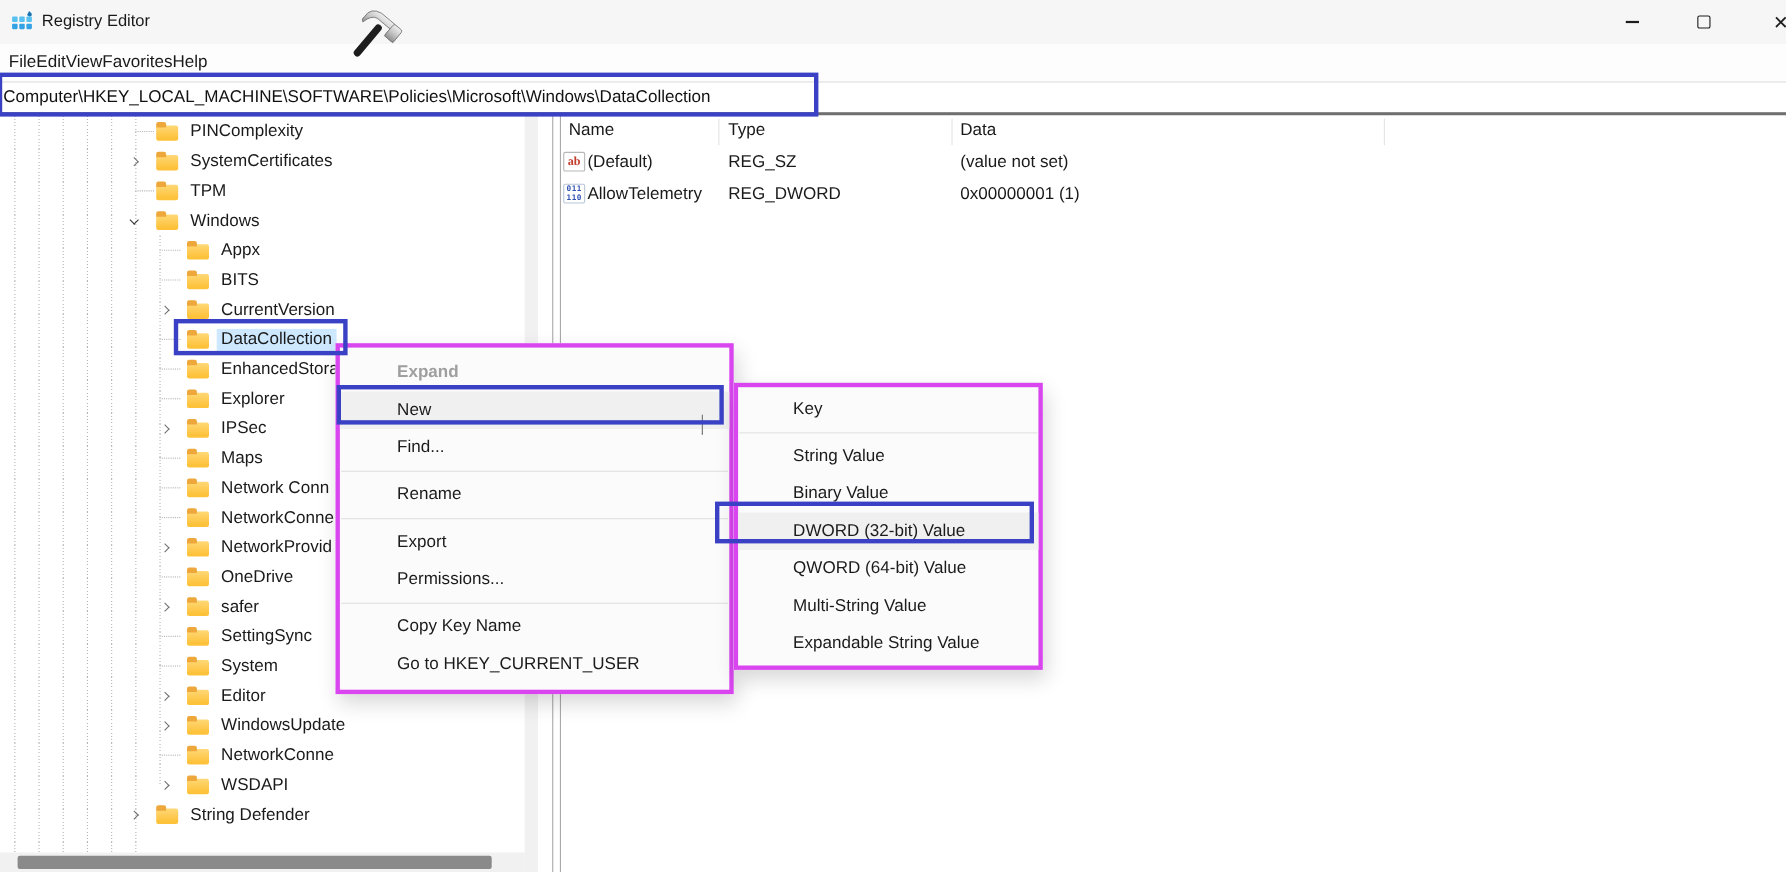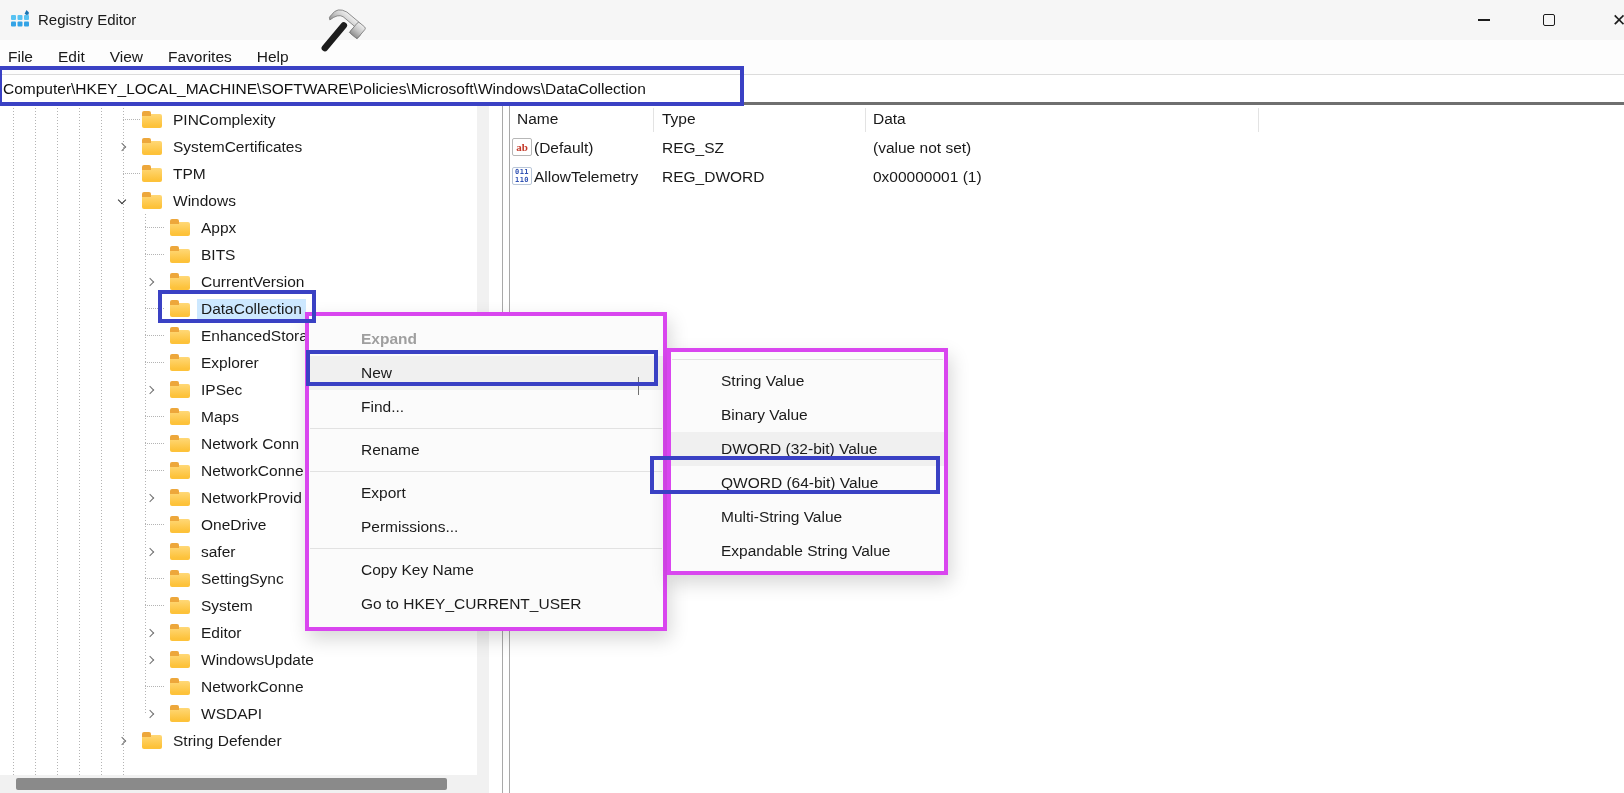--- a/index.html
+++ b/index.html
@@ -22,21 +22,21 @@
   .titlebar{position:absolute;left:0;top:0;right:0;height:40px;background:#f6f6f6;}
   .app-icon{position:absolute;left:10px;top:10px;width:21px;height:21px;}
   .title-text{position:absolute;left:38px;top:0;height:40px;line-height:40px;font-size:15px;color:#191919;}
   .win-btn{position:absolute;top:0;width:46px;height:40px;display:flex;align-items:center;justify-content:center;}
   .btn-min{left:1461px;} .btn-max{left:1526px;} .btn-close{left:1596px;width:46px;}
   .min-glyph{width:12px;height:1.6px;background:#1c1c1c;}
   .max-glyph{width:12px;height:12px;border:1.4px solid #1c1c1c;border-radius:2px;}
   .close-glyph{font-size:17px;color:#1c1c1c;line-height:1;}
 
   
-  .menubar{position:absolute;left:0;top:40px;right:0;height:34px;background:#fdfdfd;display:flex;align-items:center;padding-left:8px;gap:25px;}
+  .menubar{position:absolute;left:0;top:40px;right:0;height:34px;background:#fdfdfd;display:flex;align-items:center;padding-left:8px;}
   .mb-item{font-size:15.5px;color:#191919;}
 
   
   .addressbar{position:absolute;left:0;top:74px;right:0;height:28px;background:#fff;border-top:1px solid #dcdcdc;
     line-height:27px;padding-left:3px;font-size:15.5px;white-space:nowrap;color:#111;}
   .address-divider{position:absolute;left:0;top:102px;right:0;height:3px;background:#6f6f6f;}
 
   
   .tree-pane{position:absolute;left:0;top:105px;width:477px;height:670px;background:#fff;overflow:hidden;}
   .guide{position:absolute;width:1px;top:0;height:670px;
@@ -359,20 +359,21 @@
       <div class="menu-item"><span>Rename</span></div>
       <div class="menu-sep"></div>
       <div class="menu-item"><span>Export</span></div>
       <div class="menu-item"><span>Permissions...</span></div>
       <div class="menu-sep"></div>
       <div class="menu-item"><span>Copy Key Name</span></div>
       <div class="menu-item"><span>Go to HKEY_CURRENT_USER</span></div>
     </div>
 
   <div class="menu sub-menu" id="submenu">
+      <div class="menu-item"><span>Key</span></div>
       <div class="menu-sep"></div>
       <div class="menu-item"><span>String Value</span></div>
       <div class="menu-item"><span>Binary Value</span></div>
       <div class="menu-item hl"><span>DWORD (32-bit) Value</span></div>
       <div class="menu-item"><span>QWORD (64-bit) Value</span></div>
       <div class="menu-item"><span>Multi-String Value</span></div>
       <div class="menu-item"><span>Expandable String Value</span></div>
     </div>
 
   <div class="anno" id="anno-address"></div>

